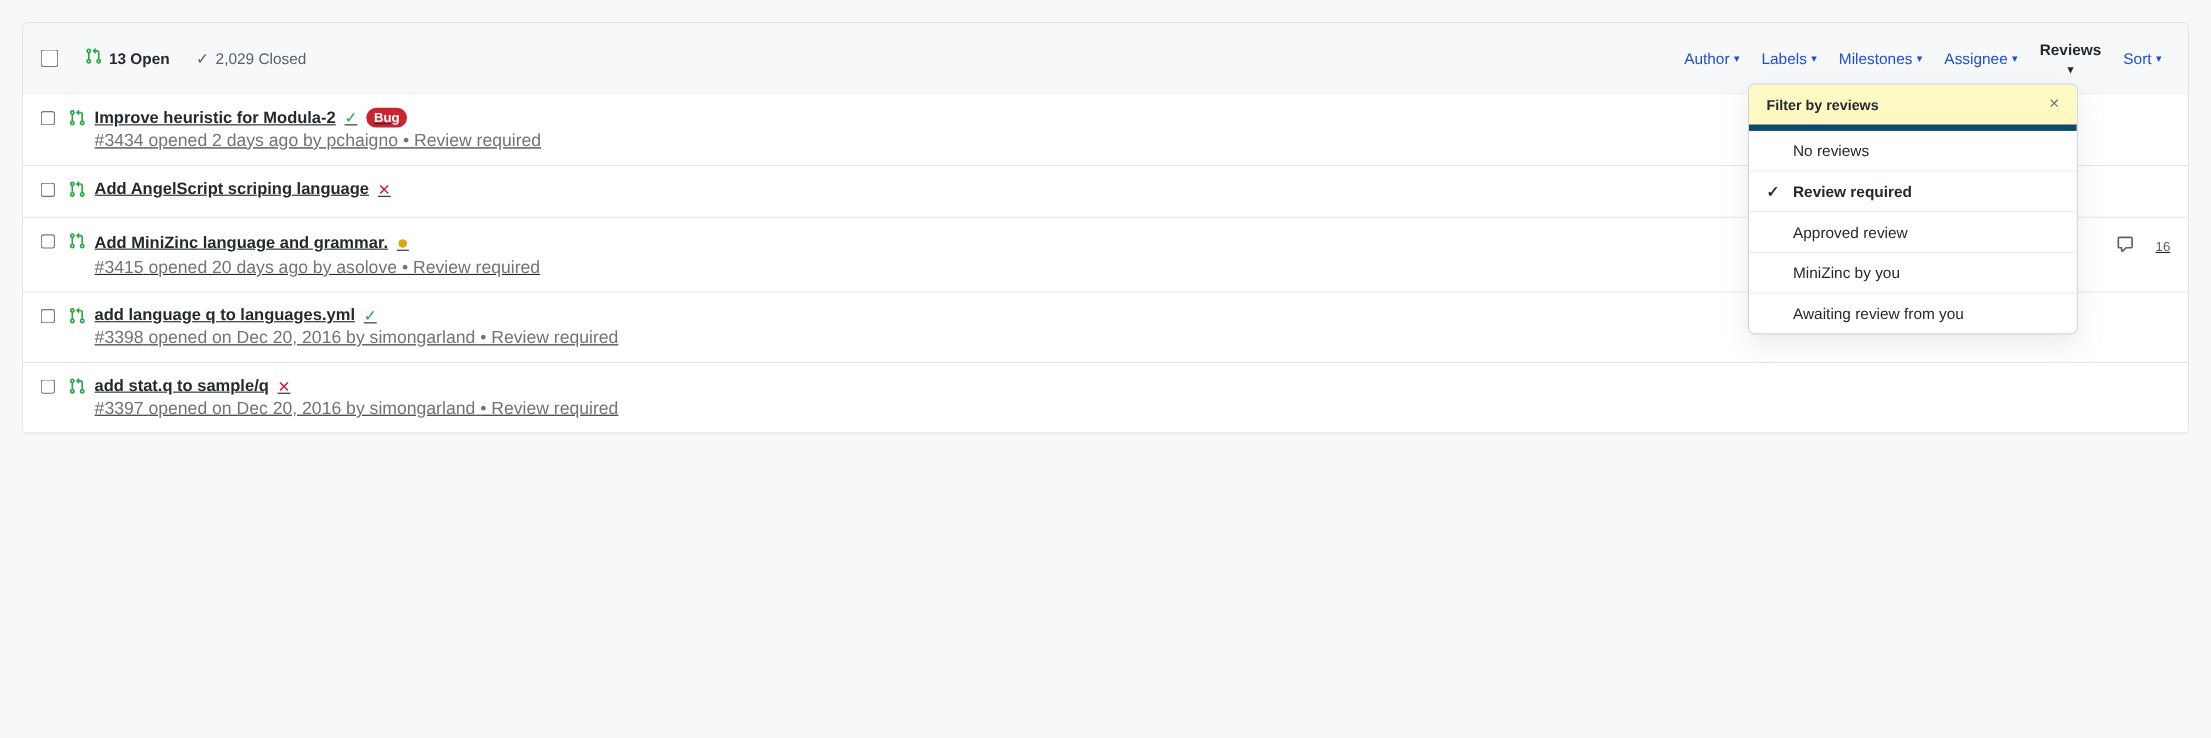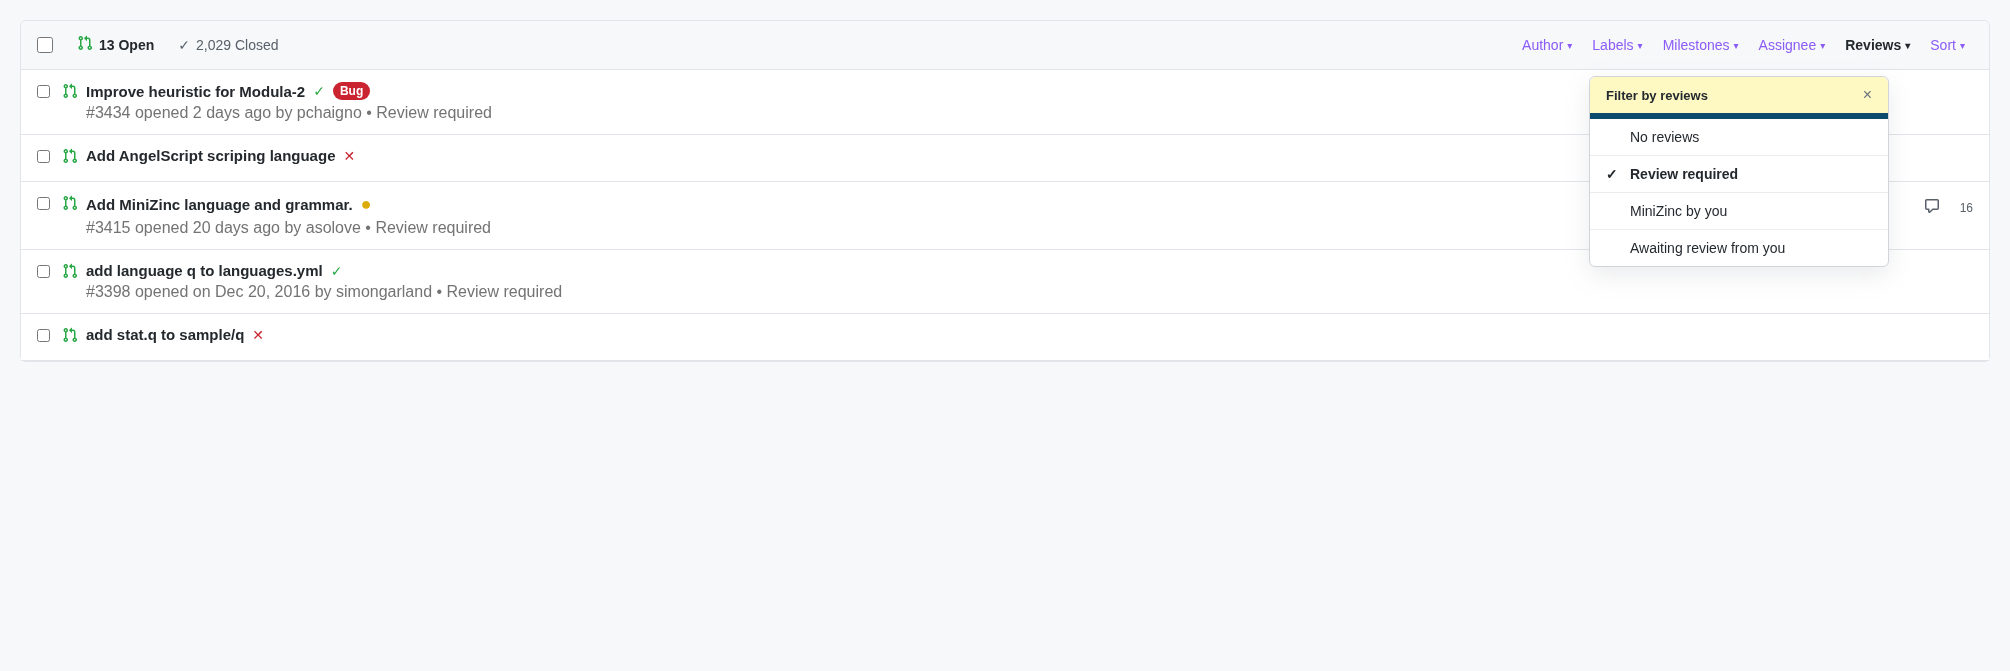--- a/index.html
+++ b/index.html
@@ -66,45 +66,47 @@
       align-items: center;
       gap: 4px;
       margin-left: auto;
     }
 
     .filter-btn {
       background: none;
       border: none;
       cursor: pointer;
       font-size: 14px;
-      color: #8b5cf6;
+      color: #1d4ed8;
       padding: 4px 8px;
       display: flex;
       align-items: center;
       gap: 4px;
       border-radius: 4px;
     }
 
     .filter-btn.active {
       font-weight: 600;
       color: #24292e;
+      flex-direction: column;
     }
 
     .filter-btn .chevron {
       font-size: 10px;
     }
 
     
     .pr-row {
       display: flex;
       align-items: flex-start;
       padding: 12px 16px;
       border-bottom: 1px solid #e1e4e8;
       position: relative;
       background: #fff;
+      text-decoration: underline;
     }
 
     .pr-row:last-child {
       border-bottom: none;
     }
 
     .pr-checkbox {
       margin-right: 12px;
       margin-top: 3px;
       flex-shrink: 0;
@@ -396,39 +398,48 @@
     <span class="git-pr-icon" style="color:#28a745;">
       <svg width="16" height="16" viewBox="0 0 16 16" fill="currentColor">
         <path fill-rule="evenodd" d="M7.177 3.073L9.573.677A.25.25 0 0110 .854v4.792a.25.25 0 01-.427.177L7.177 3.427a.25.25 0 010-.354zM3.75 2.5a.75.75 0 100 1.5.75.75 0 000-1.5zm-2.25.75a2.25 2.25 0 113 2.122v5.256a2.251 2.251 0 11-1.5 0V5.372A2.25 2.25 0 011.5 3.25zM11 2.5h-1V4h1a1 1 0 011 1v5.628a2.251 2.251 0 101.5 0V5A2.5 2.5 0 0011 2.5zm1 10.25a.75.75 0 111.5 0 .75.75 0 01-1.5 0zM3.75 12a.75.75 0 100 1.5.75.75 0 000-1.5z"></path>
       </svg>
     </span>
     <div class="pr-content">
       <div class="pr-title-line">
         <span class="pr-title">add stat.q to sample/q</span>
         <span class="status-icon-x">✕</span>
       </div>
+      <div class="pr-meta">
+        <span>#3397</span>
+        <span>opened on Dec 20, 2016 by simongarland</span>
+        <span>• Review required</span>
+      </div>
     </div>
   </div>
 
   <div class="dropdown-overlay">
     <div class="dropdown-header">
       <span class="dropdown-title">Filter by reviews</span>
       <button class="dropdown-close">×</button>
     </div>
 
     <div class="dropdown-item">
       <span class="no-check"> </span>
       <span>No reviews</span>
     </div>
 
     <div class="dropdown-item selected">
       <span class="check-mark">✓</span>
       <span>Review required</span>
     </div>
 
+    <div class="dropdown-item">
+      <span class="no-check"> </span>
+      <span>Approved review</span>
+    </div>
 
 
     <div class="dropdown-item">
       <span class="no-check"> </span>
       <span>MiniZinc by you</span>
     </div>
 
     <div class="dropdown-item">
       <span class="no-check"> </span>
       <span>Awaiting review from you</span>

